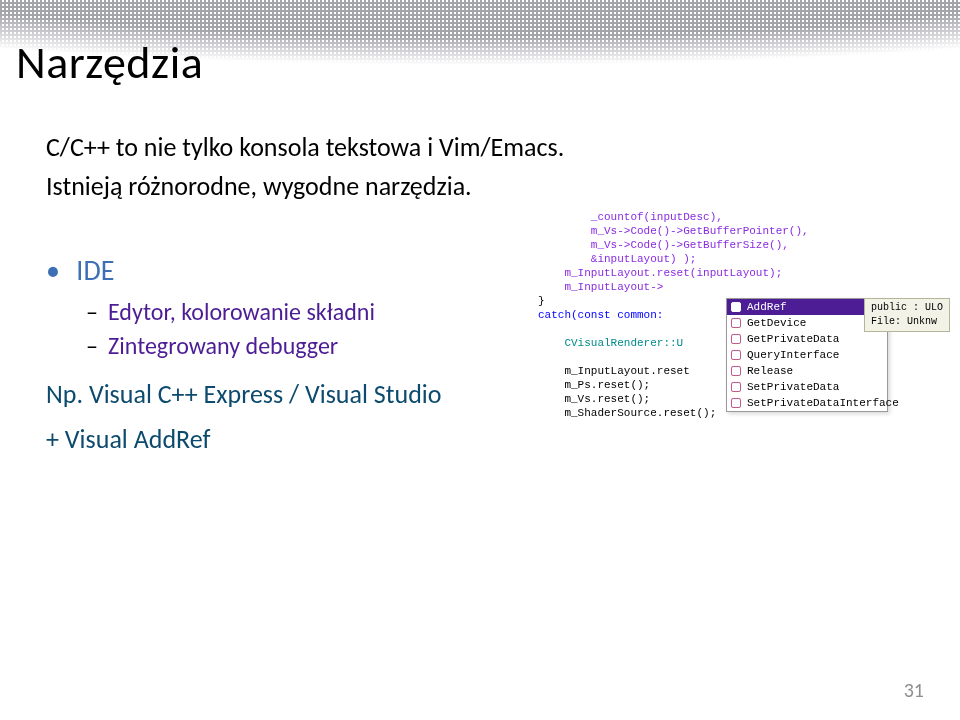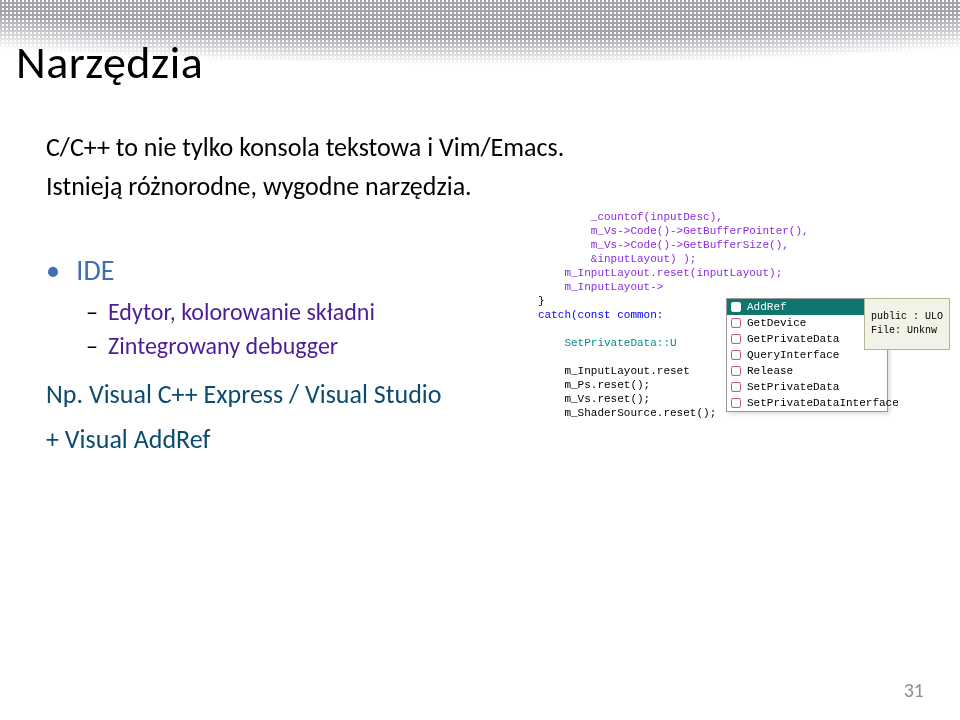--- a/index.html
+++ b/index.html
@@ -72,37 +72,37 @@
     color:#000;
     border:0;
   }
   .ide .codeblock{white-space:pre}
   .kw{color:#8a2be2}   
   .blue{color:#0000ff} 
   .teal{color:#008b8b} 
   .ide .tooltip{
     position:absolute;right:0;top:88px;
     background:#f3f2e7;border:1px solid #b5b597;
-    padding:11px 6px;font-size:10px;color:#000;
+    padding:2px 6px;font-size:10px;color:#000;
     white-space:nowrap;
   }
   .ide .popup{
     position:absolute;left:188px;top:88px;
     width:160px;
     background:#fff;border:1px solid #9a9a9a;
     box-shadow:2px 2px 4px rgba(0,0,0,.15);
     font-size:11px;
   }
   .ide .popup .item{
     display:flex;align-items:center;gap:6px;
     padding:0 4px;height:16px;
     white-space:nowrap;
   }
   .ide .popup .item.sel{
-    background:#0f766e;color:#fff;
+    background:#4c1d95;color:#fff;
   }
   .ide .popup .ico{
     width:10px;height:10px;border:1px solid #c05a8e;border-radius:2px;
     box-sizing:border-box;background:#fff;
     flex:0 0 auto;
   }
   .ide .popup .item.sel .ico{border-color:#fff}
 </style>
 </head>
 <body>
@@ -131,21 +131,21 @@
 
 <div class="ide">
   <div class="codeblock"><span class="kw">        _countof(inputDesc),
         m_Vs-&gt;Code()-&gt;GetBufferPointer(),
         m_Vs-&gt;Code()-&gt;GetBufferSize(),
         &amp;inputLayout) );
     m_InputLayout.reset(inputLayout);
     m_InputLayout-&gt;</span></div>
   <div class="codeblock">}</div>
   <div class="codeblock"><span class="blue">catch(const common:</span></div>
-  <div class="codeblock" style="margin-top:14px"><span class="teal">    SetPrivateData::U</span></div>
+  <div class="codeblock" style="margin-top:14px"><span class="teal">    CVisualRenderer::U</span></div>
   <div class="codeblock" style="margin-top:14px">    m_InputLayout.reset
     m_Ps.reset();
     m_Vs.reset();
     m_ShaderSource.reset();</div>
 
   <div class="popup">
     <div class="item sel">
         <span class="ico"></span>
         <span>AddRef</span>
       </div>

